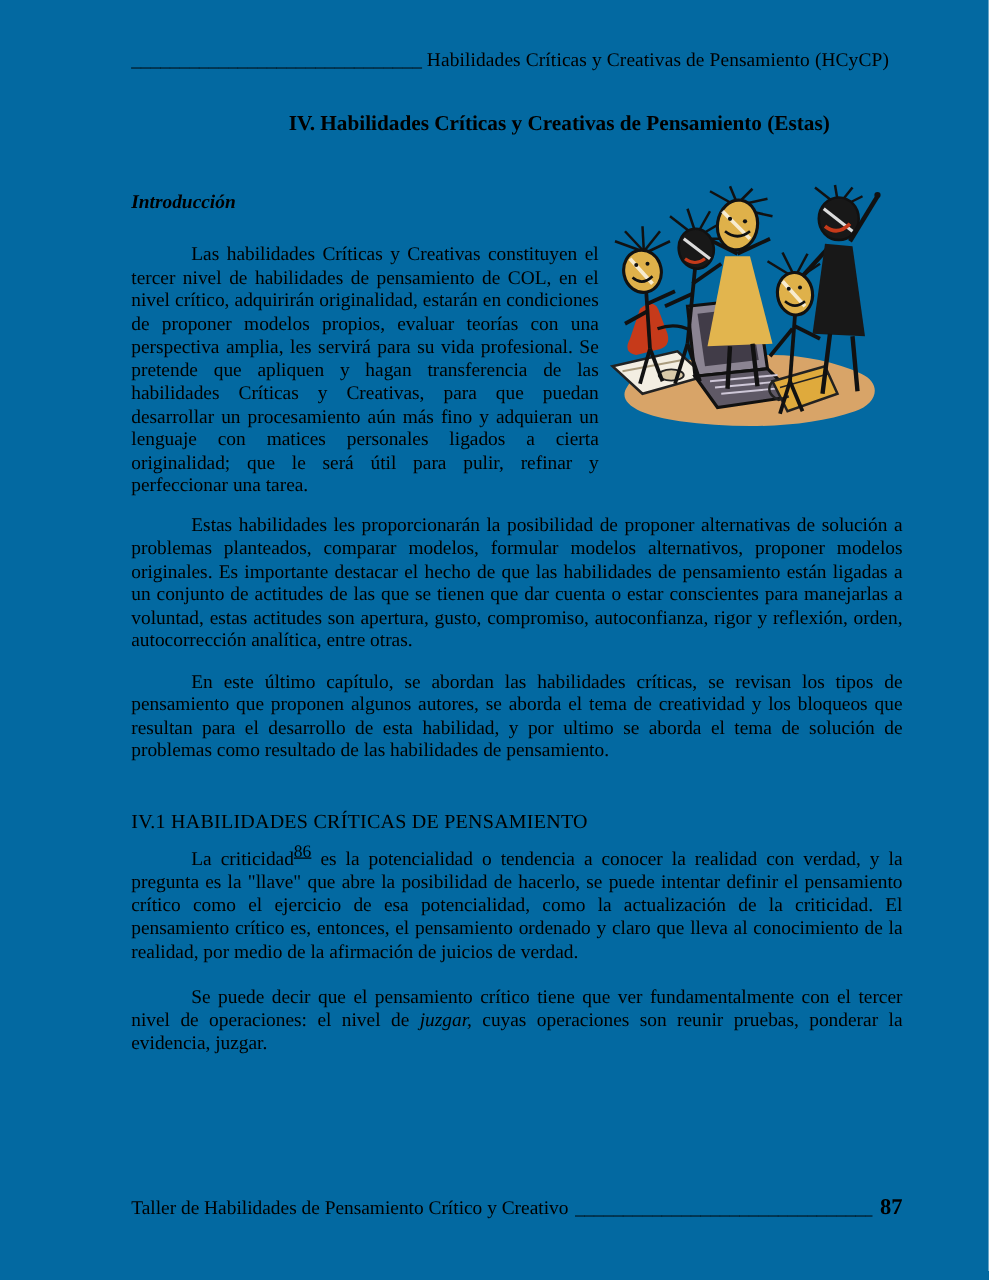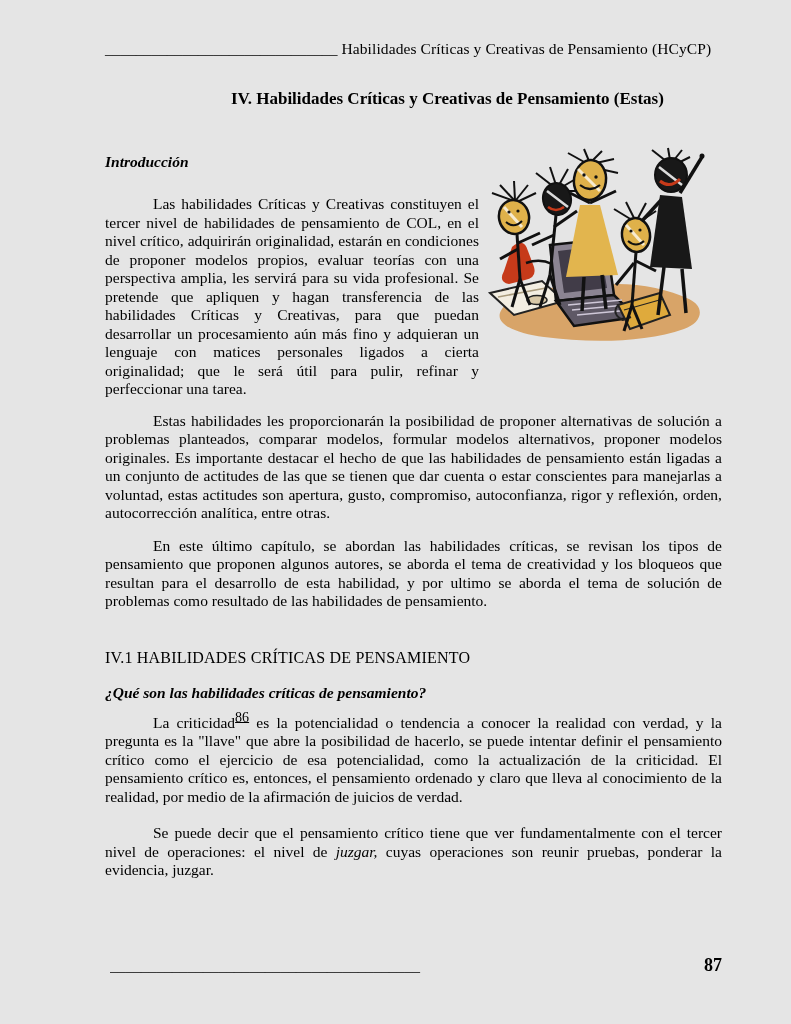--- a/index.html
+++ b/index.html
@@ -1,21 +1,21 @@
 <!DOCTYPE html>
 <html><head>
 <meta charset="utf-8">
 <style>
   * { box-sizing: border-box; }
   html,body { margin:0; padding:0; background:#ffffff; }
   .page {
     position: relative;
     width: 791px;
     height: 1024px;
-    background: #e5e5e5;
+    background: #0369a1;
     font-family: "Liberation Serif", "DejaVu Serif", serif;
     color: #000;
     overflow: hidden;
   }
   .content { padding: 40px 69px 0 105px; }
 
   .header-row {
     font-size: 15.5px;
     white-space: nowrap;
     letter-spacing: 0.1px;
@@ -124,21 +124,20 @@
     <div class="intro-heading">Introducción</div>
 
     <p class="p-intro">Las habilidades Críticas y Creativas constituyen el tercer nivel de habilidades de pensamiento de COL, en el nivel crítico, adquirirán originalidad, estarán en condiciones de proponer modelos propios, evaluar teorías con una perspectiva amplia, les servirá para su vida profesional. Se pretende que apliquen y hagan transferencia de las habilidades Críticas y Creativas, para que puedan desarrollar un procesamiento aún más fino y adquieran un lenguaje con matices personales ligados a cierta originalidad; que le será útil para pulir, refinar y perfeccionar una tarea.</p>
 
     <p class="p2">Estas habilidades les proporcionarán la posibilidad de proponer alternativas de solución a problemas planteados, comparar modelos, formular modelos alternativos, proponer modelos originales. Es importante destacar el hecho de que las habilidades de pensamiento están ligadas a un conjunto de actitudes de las que se tienen que dar cuenta o estar conscientes para manejarlas a voluntad, estas actitudes son apertura, gusto, compromiso, autoconfianza, rigor y reflexión, orden, autocorrección analítica, entre otras.</p>
 
     <p class="p3">En este último capítulo, se abordan las habilidades críticas, se revisan los tipos de pensamiento que proponen algunos autores, se aborda el tema de creatividad y los bloqueos que resultan para el desarrollo de esta habilidad, y por ultimo se aborda el tema de solución de problemas como resultado de las habilidades de pensamiento.</p>
 
     <div class="section-heading">IV.1  HABILIDADES CRÍTICAS DE PENSAMIENTO</div>
 
-    <div class="question-heading">¿Qué son las  habilidades críticas de pensamiento?</div>
 
     <p class="p4"><span>La criticidad</span><sup class="fn-ref">86</sup><span> es la potencialidad o tendencia a conocer la realidad con verdad, y la pregunta es la "llave" que abre la posibilidad de hacerlo, se puede intentar definir el pensamiento crítico como el ejercicio de esa potencialidad, como la actualización de la criticidad. El pensamiento crítico es, entonces, el pensamiento ordenado y claro que lleva al conocimiento de la realidad, por medio de la afirmación de juicios de verdad.</span></p>
 
     <p class="p5"><span>Se puede decir que el pensamiento crítico tiene que ver fundamentalmente con el tercer nivel de operaciones: el nivel de </span><span class="it">juzgar,</span><span> cuyas operaciones son reunir pruebas, ponderar la evidencia, juzgar.</span></p>
   </div>
 
   <svg class="illustration" viewBox="0 0 228 200">
 
     <path d="M18,162 C30,142 70,138 95,142 C130,132 175,138 205,152 C222,160 218,176 200,182 C160,196 105,196 60,190 C30,186 8,176 18,162 Z" fill="#d8a468"></path>
 
@@ -273,16 +272,17 @@
       <polygon points="176,48 198,50 208,122 166,120" fill="#181818"></polygon>
       <g stroke="#111" stroke-width="3.5" fill="none">
         <path d="M180,120 L174,168"></path>
           <path d="M198,122 L202,166"></path>
       </g>
     </g>
   </svg>
 
 
   <div class="footer-row">
+    <span>Taller de Habilidades de Pensamiento Crítico y Creativo</span>
     <span class="footer-fill">________________________________________</span>
     <span class="footer-page">87</span>
   </div>
 </div>
 
 </body></html>

